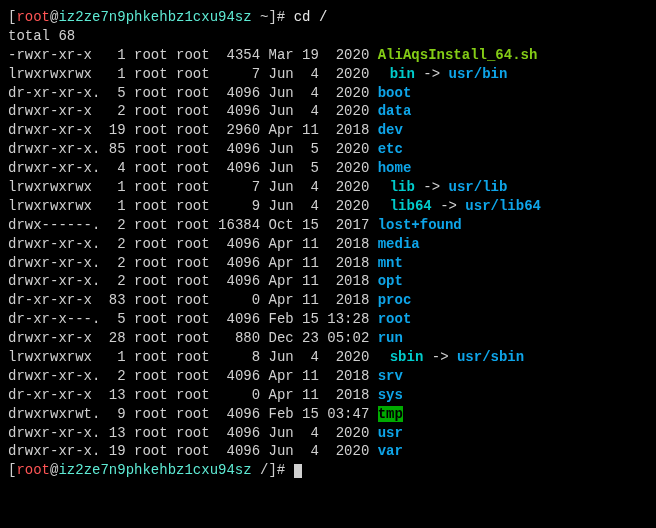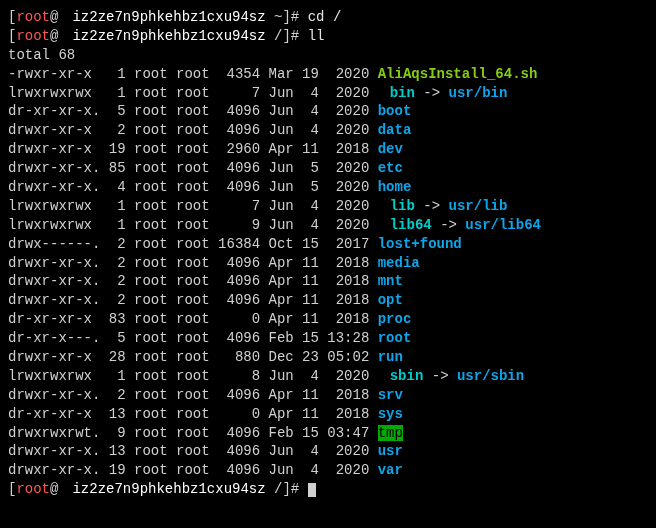--- a/index.html
+++ b/index.html
@@ -10,44 +10,43 @@
       font-family: "Courier New", Consolas, monospace;
       font-size: 14px;
       line-height: 1.35;
       width: 656px;
       box-sizing: border-box;
     }
     .line { white-space: pre; }
     .bracket { color: #d0d0d0; }
     .user { color: #ff5555; }
     .at { color: #d0d0d0; }
-    .host { color: #ffffff; margin-left: 14px; }
+    .host { color: #5eead4; }
     .path { color: #d0d0d0; }
     .cmd { color: #e5e5e5; }
     .white { color: #d0d0d0; }
     .blue { color: #0ea5e9; font-weight: bold; }
     .green { color: #84cc16; font-weight: bold; }
     .cyan { color: #00cccc; font-weight: bold; margin-left: 12px; }
-    .highlight { background: #00aa00; color: #000; font-weight: normal; }
+    .highlight { background: #00aa00; color: #000; font-weight: bold; }
     .cursor {
       display: inline-block;
       width: 8px;
       height: 14px;
       background: #d0d0d0;
       vertical-align: middle;
     }
   </style>
 </head>
 <body>
 
 <div>
 
   <div class="line"><span class="bracket">[</span><span class="user">root</span><span class="at">@</span><span class="host">iz2ze7n9phkehbz1cxu94sz</span><span class="path"> ~</span><span class="bracket">]# </span><span class="cmd">cd /</span></div>
 
-  <div class="line"><span class="bracket">[</span><span class="user">root</span><span class="at">@</span><span class="host">iz2ze7n9phkehbz1cxu94sz</span><span class="path"> /</span><span class="bracket">]# </span><span class="cmd">ll</span></div>
 
   <div class="line white">total 68</div>
 
   <div id="listing">
       <div class="line"><span class="white">-rwxr-xr-x </span><span class="white">  1</span><span class="white"> root</span><span class="white"> root</span><span class="white">  4354</span><span class="white"> Mar 19  2020 </span><span class="green">AliAqsInstall_64.sh</span></div>
       <div class="line"><span class="white">lrwxrwxrwx </span><span class="white">  1</span><span class="white"> root</span><span class="white"> root</span><span class="white">     7</span><span class="white"> Jun  4  2020 </span><span class="cyan">bin</span><span class="white"> -&gt; </span><span class="blue">usr/bin</span></div>
       <div class="line"><span class="white">dr-xr-xr-x.</span><span class="white">  5</span><span class="white"> root</span><span class="white"> root</span><span class="white">  4096</span><span class="white"> Jun  4  2020 </span><span class="blue">boot</span></div>
       <div class="line"><span class="white">drwxr-xr-x </span><span class="white">  2</span><span class="white"> root</span><span class="white"> root</span><span class="white">  4096</span><span class="white"> Jun  4  2020 </span><span class="blue">data</span></div>
       <div class="line"><span class="white">drwxr-xr-x </span><span class="white"> 19</span><span class="white"> root</span><span class="white"> root</span><span class="white">  2960</span><span class="white"> Apr 11  2018 </span><span class="blue">dev</span></div>
       <div class="line"><span class="white">drwxr-xr-x.</span><span class="white"> 85</span><span class="white"> root</span><span class="white"> root</span><span class="white">  4096</span><span class="white"> Jun  5  2020 </span><span class="blue">etc</span></div>

